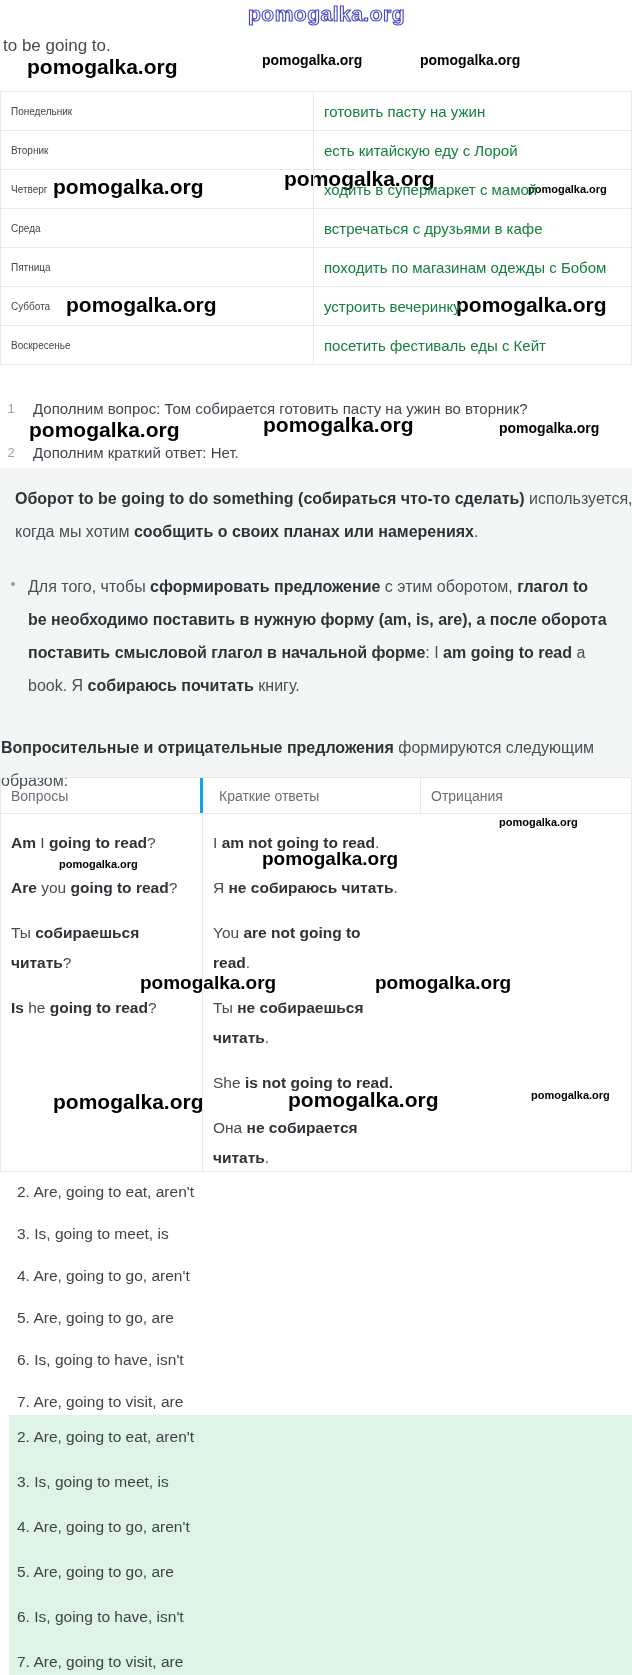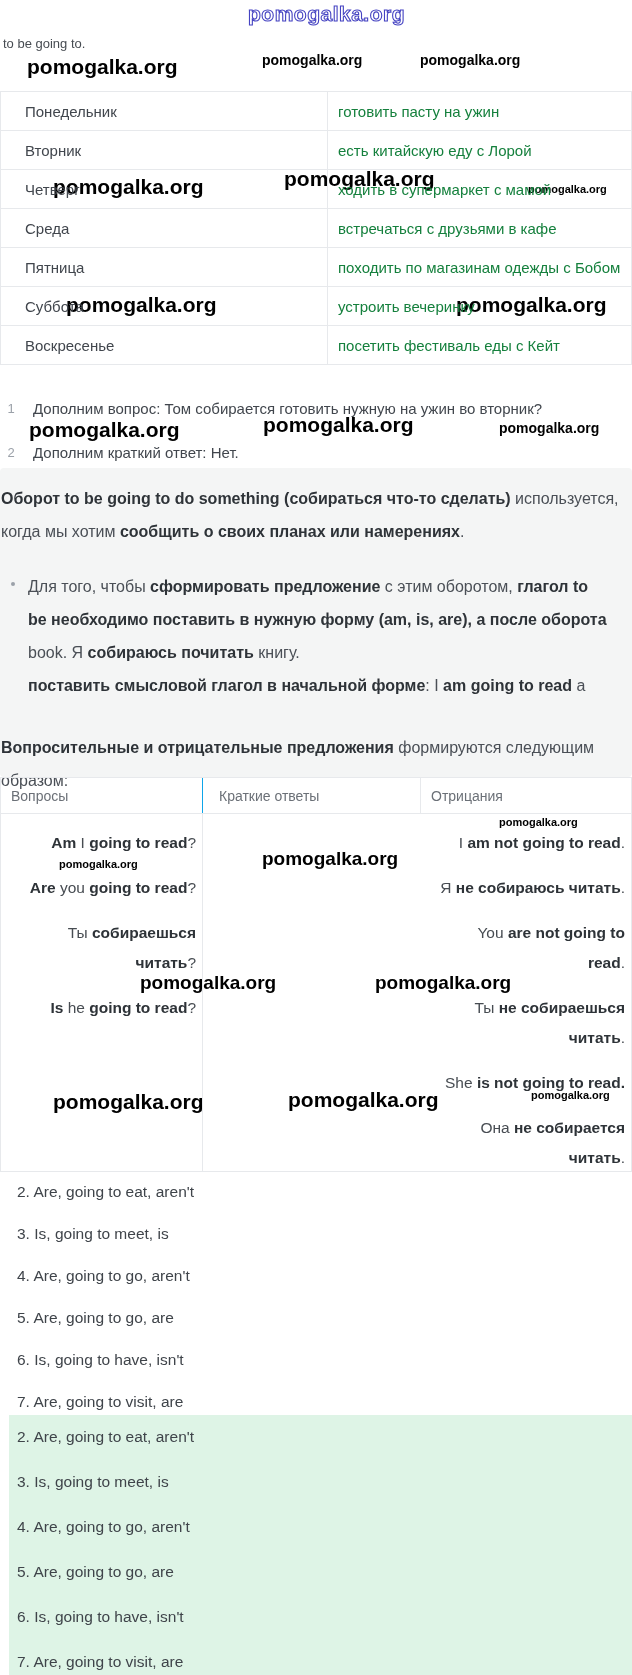--- a/index.html
+++ b/index.html
@@ -10,46 +10,46 @@
   }
   b{color:#2e3338;}
   
   .wm{position:absolute;font-weight:700;color:#000;line-height:1;white-space:nowrap;}
   .wm-outline{font-size:21px;color:#fff;-webkit-text-stroke:1.1px #4543c2;letter-spacing:.5px;}
   .wm-lg{font-size:21px;}
   .wm-lg18{font-size:19px;}
   .wm-md{font-size:14px;}
   .wm-sm{font-size:11px;}
   
-  .intro{position:absolute;left:3px;top:36px;font-size:13px;color:#474c52;}
+  .intro{position:absolute;left:3px;top:36px;font-size:17px;color:#474c52;}
   
   .t1{position:absolute;left:0;top:91px;width:630px;border:1px solid #e7e9ec;border-bottom:none;}
   .t1-row{display:flex;height:38px;border-bottom:1px solid #e7e9ec;}
-  .t1-day{width:302px;border-right:1px solid #e7e9ec;padding-left:24px;display:flex;align-items:center;font-size:15px;color:#41464d;}
+  .t1-day{width:302px;border-right:1px solid #e7e9ec;padding-left:10px;display:flex;align-items:center;font-size:10px;color:#41464d;}
   .t1-act{flex:1;padding-left:10px;display:flex;align-items:center;font-size:15px;color:#15803d;}
   
   .tasks{position:absolute;left:0;top:399px;width:632px;}
   .task{display:flex;margin-bottom:25px;line-height:19px;}
   .task-num{width:22px;text-align:center;color:#9ba1a9;font-size:13px;flex:none;}
   .task-text{font-size:15px;color:#41464d;padding-left:11px;}
   
   .theory{position:absolute;left:0;top:468px;width:632px;height:309px;background:#f4f5f5;border-radius:4px;box-sizing:border-box;padding-top:14px;}
   .th-line{height:33px;line-height:33px;font-size:16px;color:#4a4f56;white-space:nowrap;}
-  .th-p1{padding-left:1px;}
+  .th-p1{padding-left:15px;}
   .th-bullet{margin-top:22px;padding-left:28px;position:relative;}
   .bullet-dot{position:absolute;left:11px;top:12px;width:4px;height:4px;border-radius:50%;background:#9ba1a9;}
   .th-p2{margin-top:29px;padding-left:1px;}
   
   .t2{position:absolute;left:0;top:777px;width:630px;height:393px;border:1px solid #e7e9ec;box-sizing:content-box;}
   .t2-head{display:flex;height:35px;border-bottom:1px solid #e7e9ec;}
   .t2-h{font-size:14px;color:#6b7077;display:flex;align-items:center;box-sizing:border-box;}
-  .t2-h1{width:202px;padding-left:10px;border-right:1px solid #0ea5e9;}
+  .t2-h1{width:202px;padding-left:10px;border-right:3px solid #0ea5e9;}
   .t2-h2{width:218px;padding-left:16px;border-right:1px solid #e7e9ec;box-sizing:border-box;}
   .t2-h3{flex:1;padding-left:10px;}
-  .t2-body{display:flex;height:357px;text-align:right;}
+  .t2-body{display:flex;height:357px;}
   .t2-c{box-sizing:border-box;padding:14px 6px 0 10px;}
   .t2-c1{width:202px;border-right:1px solid #e7e9ec;}
   .t2-c2{width:218px;border-right:1px solid #e7e9ec;padding-left:16px;}
   .t2-c3{flex:1;}
   .gl{min-height:30px;line-height:30px;font-size:15.5px;color:#474c52;white-space:nowrap;}
   .gap{margin-top:15px;}
   
   .ans{position:absolute;left:9px;width:632px;box-sizing:border-box;}
   .ans-white{top:1172px;height:243px;padding:12px 0 0 8px;background:#ffffff;}
   .ans-green{top:1415px;height:260px;padding:14px 0 0 8px;background:#def4e6;}
@@ -130,39 +130,39 @@
     </div>
     <div class="t1-row">
       <div class="t1-day">Воскресенье</div>
       <div class="t1-act">посетить фестиваль еды с Кейт</div>
     </div>
   </div>
 
 <div class="tasks" id="tasks">
     <div class="task">
       <span class="task-num">1</span>
-      <span class="task-text">Дополним вопрос: Том собирается готовить нужную на ужин во вторник?</span>
+      <span class="task-text">Дополним вопрос: Том собирается готовить пасту на ужин во вторник?</span>
     </div>
     <div class="task">
       <span class="task-num">2</span>
       <span class="task-text">Дополним краткий ответ: Нет.</span>
     </div>
   </div>
 
 <div class="theory">
   <div id="th-p1" class="th-p1">
       <div class="th-line"><b>Оборот to be going to do something (собираться что-то сделать)</b><span> используется,</span></div>
       <div class="th-line"><span>когда мы хотим </span><b>сообщить о своих планах или намерениях</b><span>.</span></div>
     </div>
   <div id="th-bullet" class="th-bullet">
     <span class="bullet-dot"></span>
   <div class="th-line"><span>Для того, чтобы </span><b>сформировать предложение</b><span> с этим оборотом, </span><b>глагол to</b></div>
       <div class="th-line"><b>be необходимо поставить в нужную форму (am, is, are), а после оборота</b></div>
+      <div class="th-line"><b>поставить смысловой глагол в начальной форме</b><span>: I </span><b>am going to read</b><span> a</span></div>
       <div class="th-line"><span>book. Я </span><b>собираюсь почитать</b><span> книгу.</span></div>
-      <div class="th-line"><b>поставить смысловой глагол в начальной форме</b><span>: I </span><b>am going to read</b><span> a</span></div>
     </div>
   <div id="th-p2" class="th-p2">
       <div class="th-line"><b>Вопросительные и отрицательные предложения</b><span> формируются следующим</span></div>
       <div class="th-line"><span>образом:</span></div>
     </div>
 </div>
 
 <div class="t2">
   <div class="t2-head">
     <div class="t2-h t2-h1">Вопросы</div>

